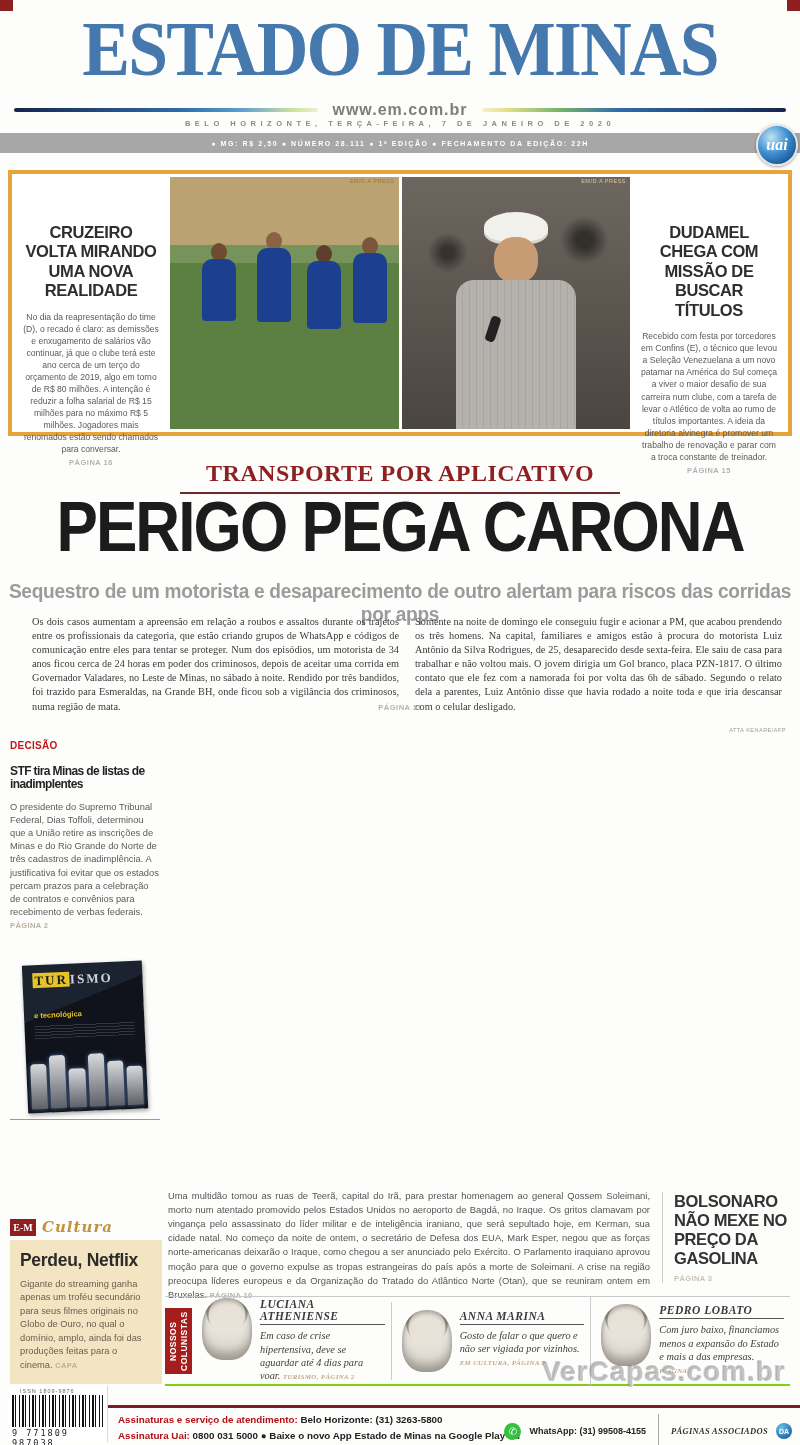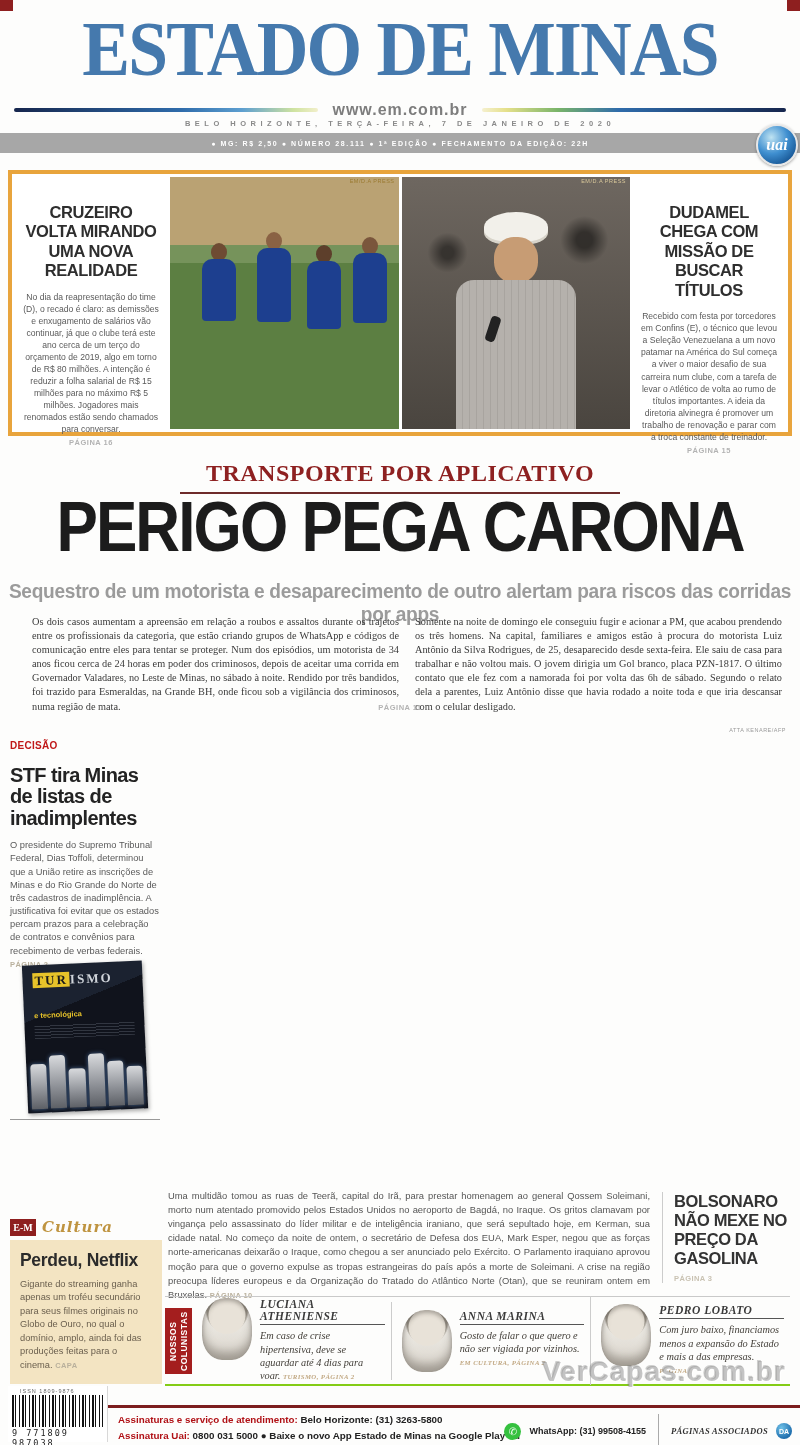--- a/index.html
+++ b/index.html
@@ -41,21 +41,21 @@
     font-family:"Liberation Serif", serif; font-style:italic; font-weight:bold;
     color:#fff; font-size:16px; box-shadow:0 1px 3px rgba(0,0,0,.35);
   }
 
   
   .top-box {
     position:absolute; top:170px; left:8px; right:8px; height:266px;
     border:4px solid #e8a43c; background:#fff; display:flex; padding:3px; gap:3px;
   }
   .ts-text { width:152px; padding:26px 7px 6px; text-align:center; }
-  .ts-title { font-size:16.5px; font-weight:bold; letter-spacing:-0.4px; color:#2e2e2e; line-height:1.18; margin-bottom:10px; }
+  .ts-title { font-size:16.5px; font-weight:bold; letter-spacing:-0.4px; color:#2e2e2e; line-height:1.18; margin-bottom:10px;margin-top:20px; }
   .ts-body { font-size:8.6px; color:#5a5a5a; line-height:1.4; text-align:center; }
   .ts-ref { margin-top:3px; font-size:7.5px; font-weight:bold; color:#b3b3b3; letter-spacing:.5px; }
   .ts-photo { position:relative; flex:1; overflow:hidden; }
   .photo-credit {
     position:absolute; top:1px; right:4px; z-index:5;
     font-size:5.5px; color:#9a7a30; letter-spacing:.5px;
   }
   
   .ph-cruzeiro { background:linear-gradient(#baa273 0 27%, #76935b 27% 34%, #5c7f42 34%); }
   .player { position:absolute; }
@@ -93,21 +93,21 @@
     position:absolute; top:580px; left:0; width:100%; text-align:center;
     font-size:19.5px; font-weight:bold; color:#9b9b9b; letter-spacing:-0.3px;
     transform:scale(0.98,1); }
   .lead-cols { position:absolute; top:615px; left:32px; right:18px; display:flex; gap:16px; }
   .lead-col { flex:1; font-family:"Liberation Serif", serif; font-size:10.3px; color:#3a3a3a; line-height:1.37; text-align:justify; }
   .lead-ref { position:absolute; top:703px; left:0; width:100%; text-align:center; font-size:7.5px; font-weight:bold; color:#b3b3b3; letter-spacing:.5px; }
 
   
   .stf { position:absolute; top:740px; left:10px; width:150px; }
   .stf .kick { font-size:10px; font-weight:bold; color:#c01818; letter-spacing:.3px; margin-bottom:14px; }
-  .stf .title { font-size:20px; font-weight:bold; color:#232323; letter-spacing:-0.6px; line-height:1.07; margin-bottom:10px; }
+  .stf .title { font-size:12px; font-weight:bold; color:#232323; letter-spacing:-0.6px; line-height:1.07; margin-bottom:10px; }
   .stf .body { font-size:9.3px; color:#5a5a5a; line-height:1.42; }
   .stf .ref, .sw .ref, .cult .ref { font-size:7.5px; font-weight:bold; color:#b9b09c; letter-spacing:.4px; }
 
   
   .sw { position:absolute; top:963px; left:10px; width:150px; }
   .sw-cover {
     position:relative; width:120px; height:148px; margin:0 auto 8px; transform:rotate(-2.5deg);
     background:linear-gradient(160deg,#1b2230 0 30%, #10131c 30%); box-shadow:1px 2px 4px rgba(0,0,0,.35);
     overflow:hidden;
   }

